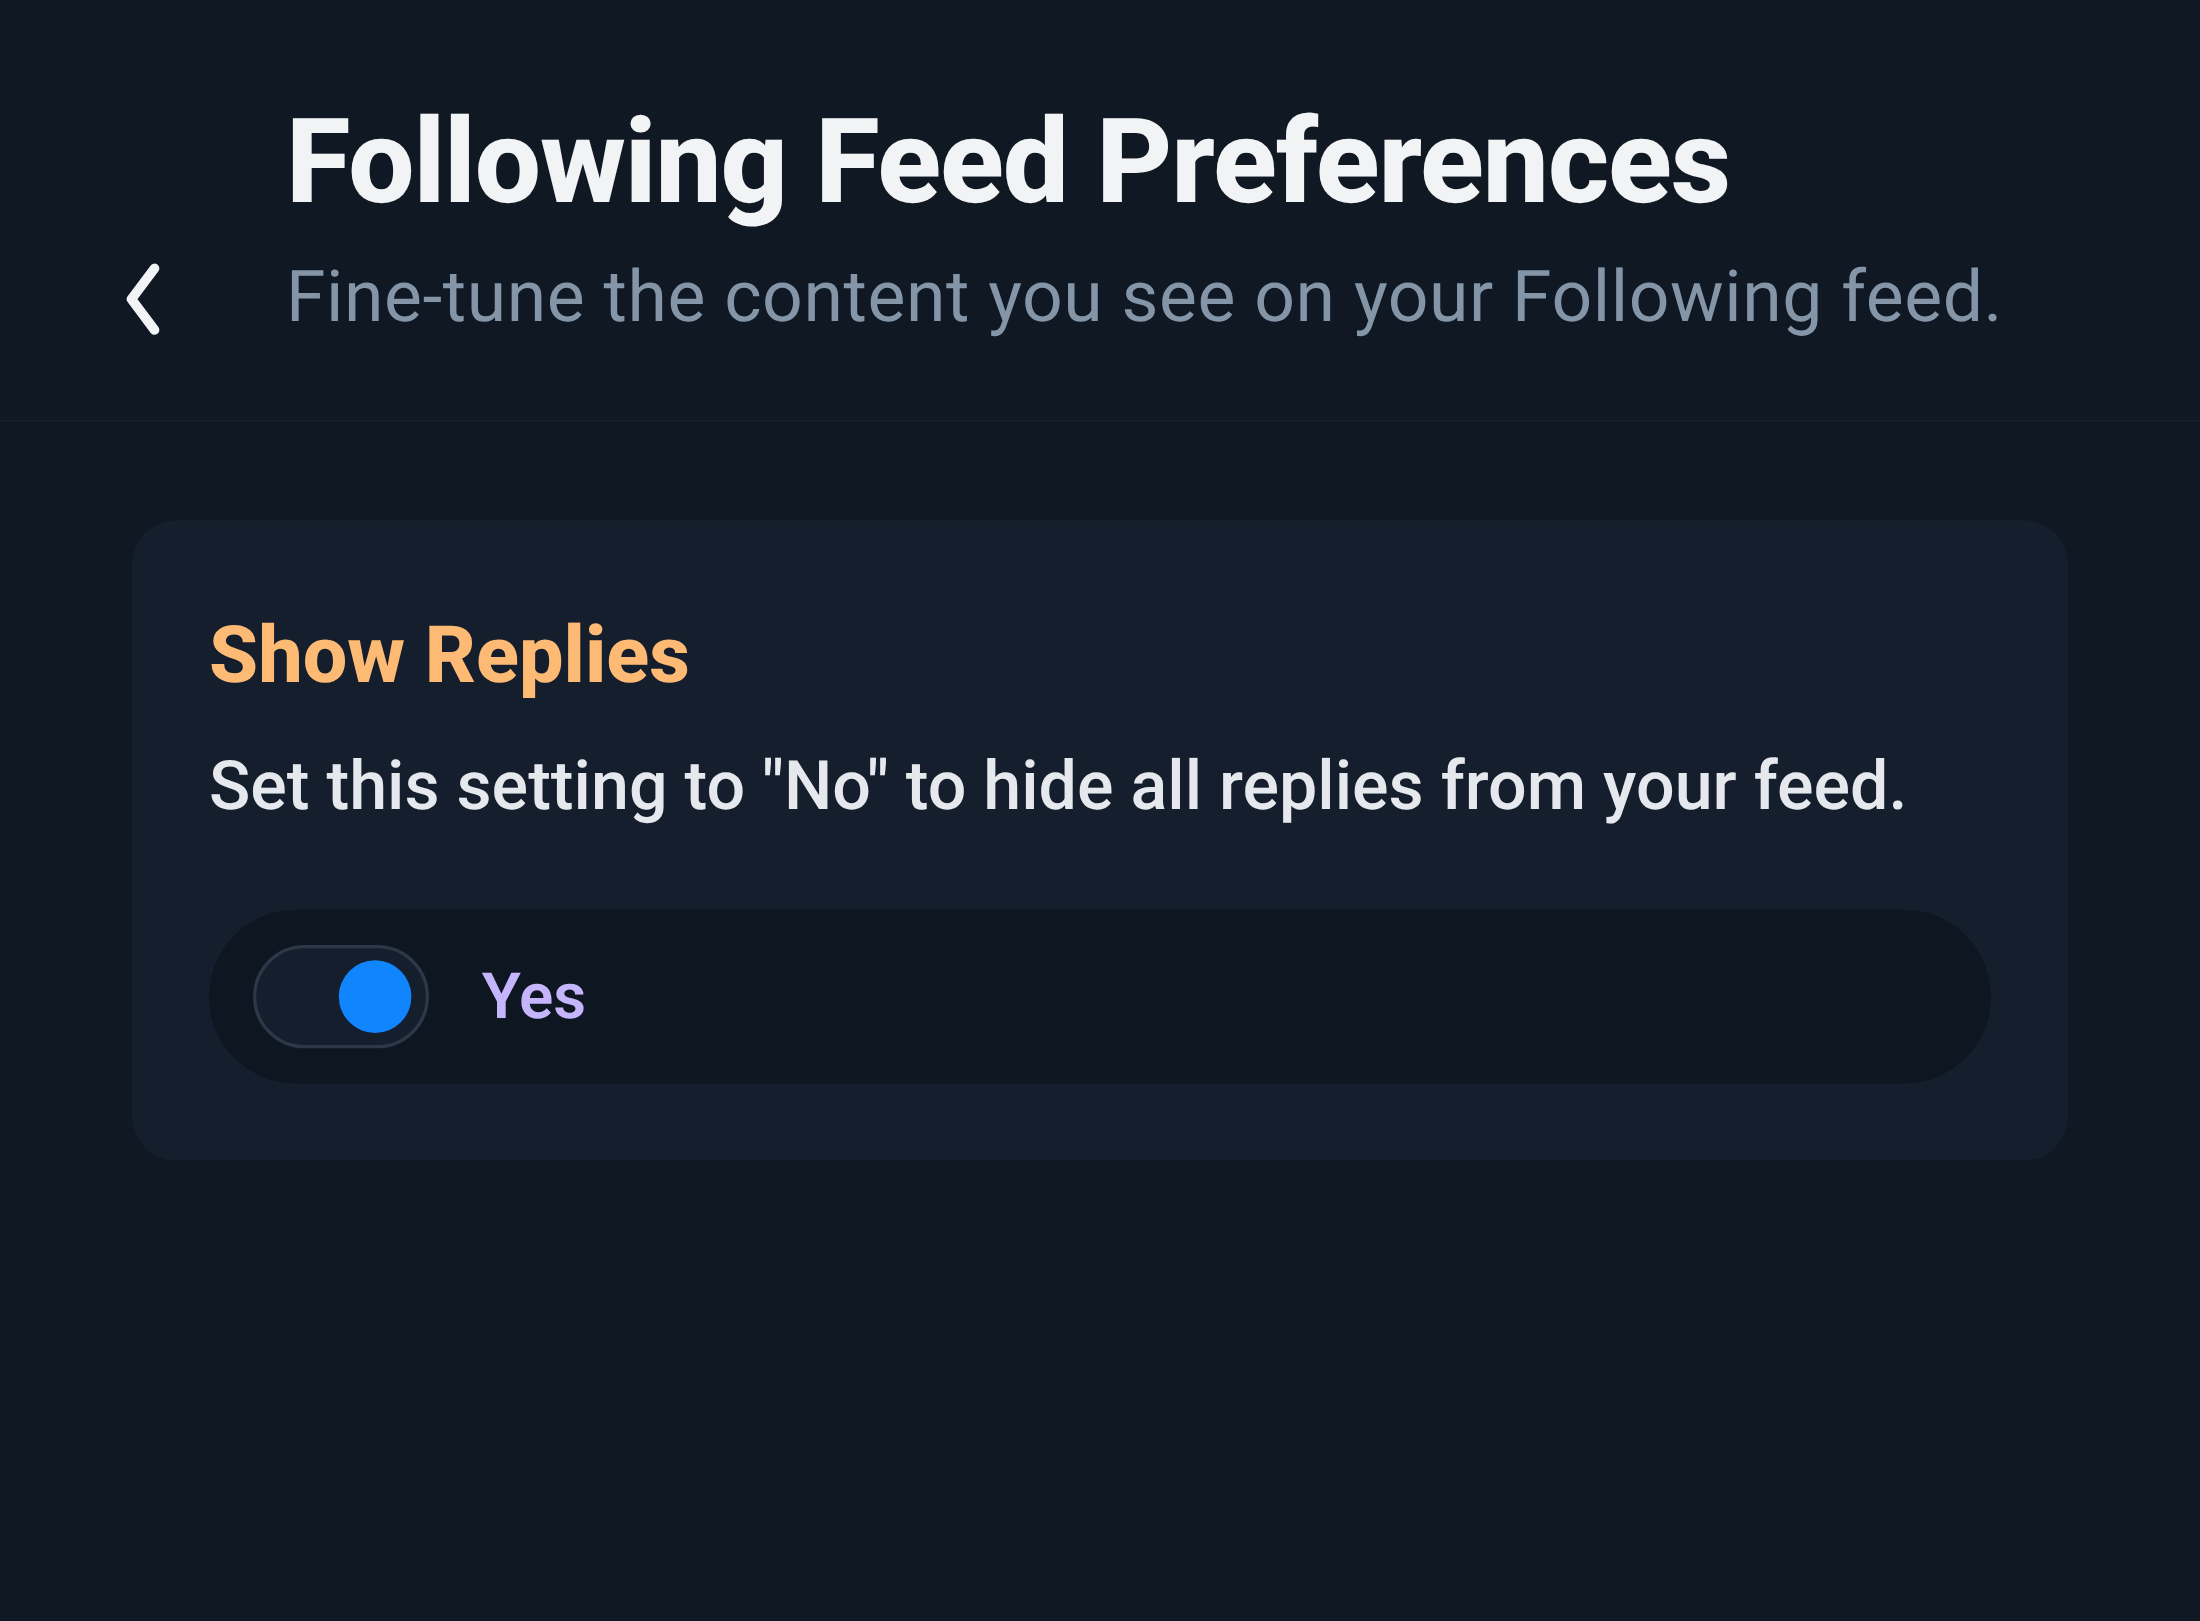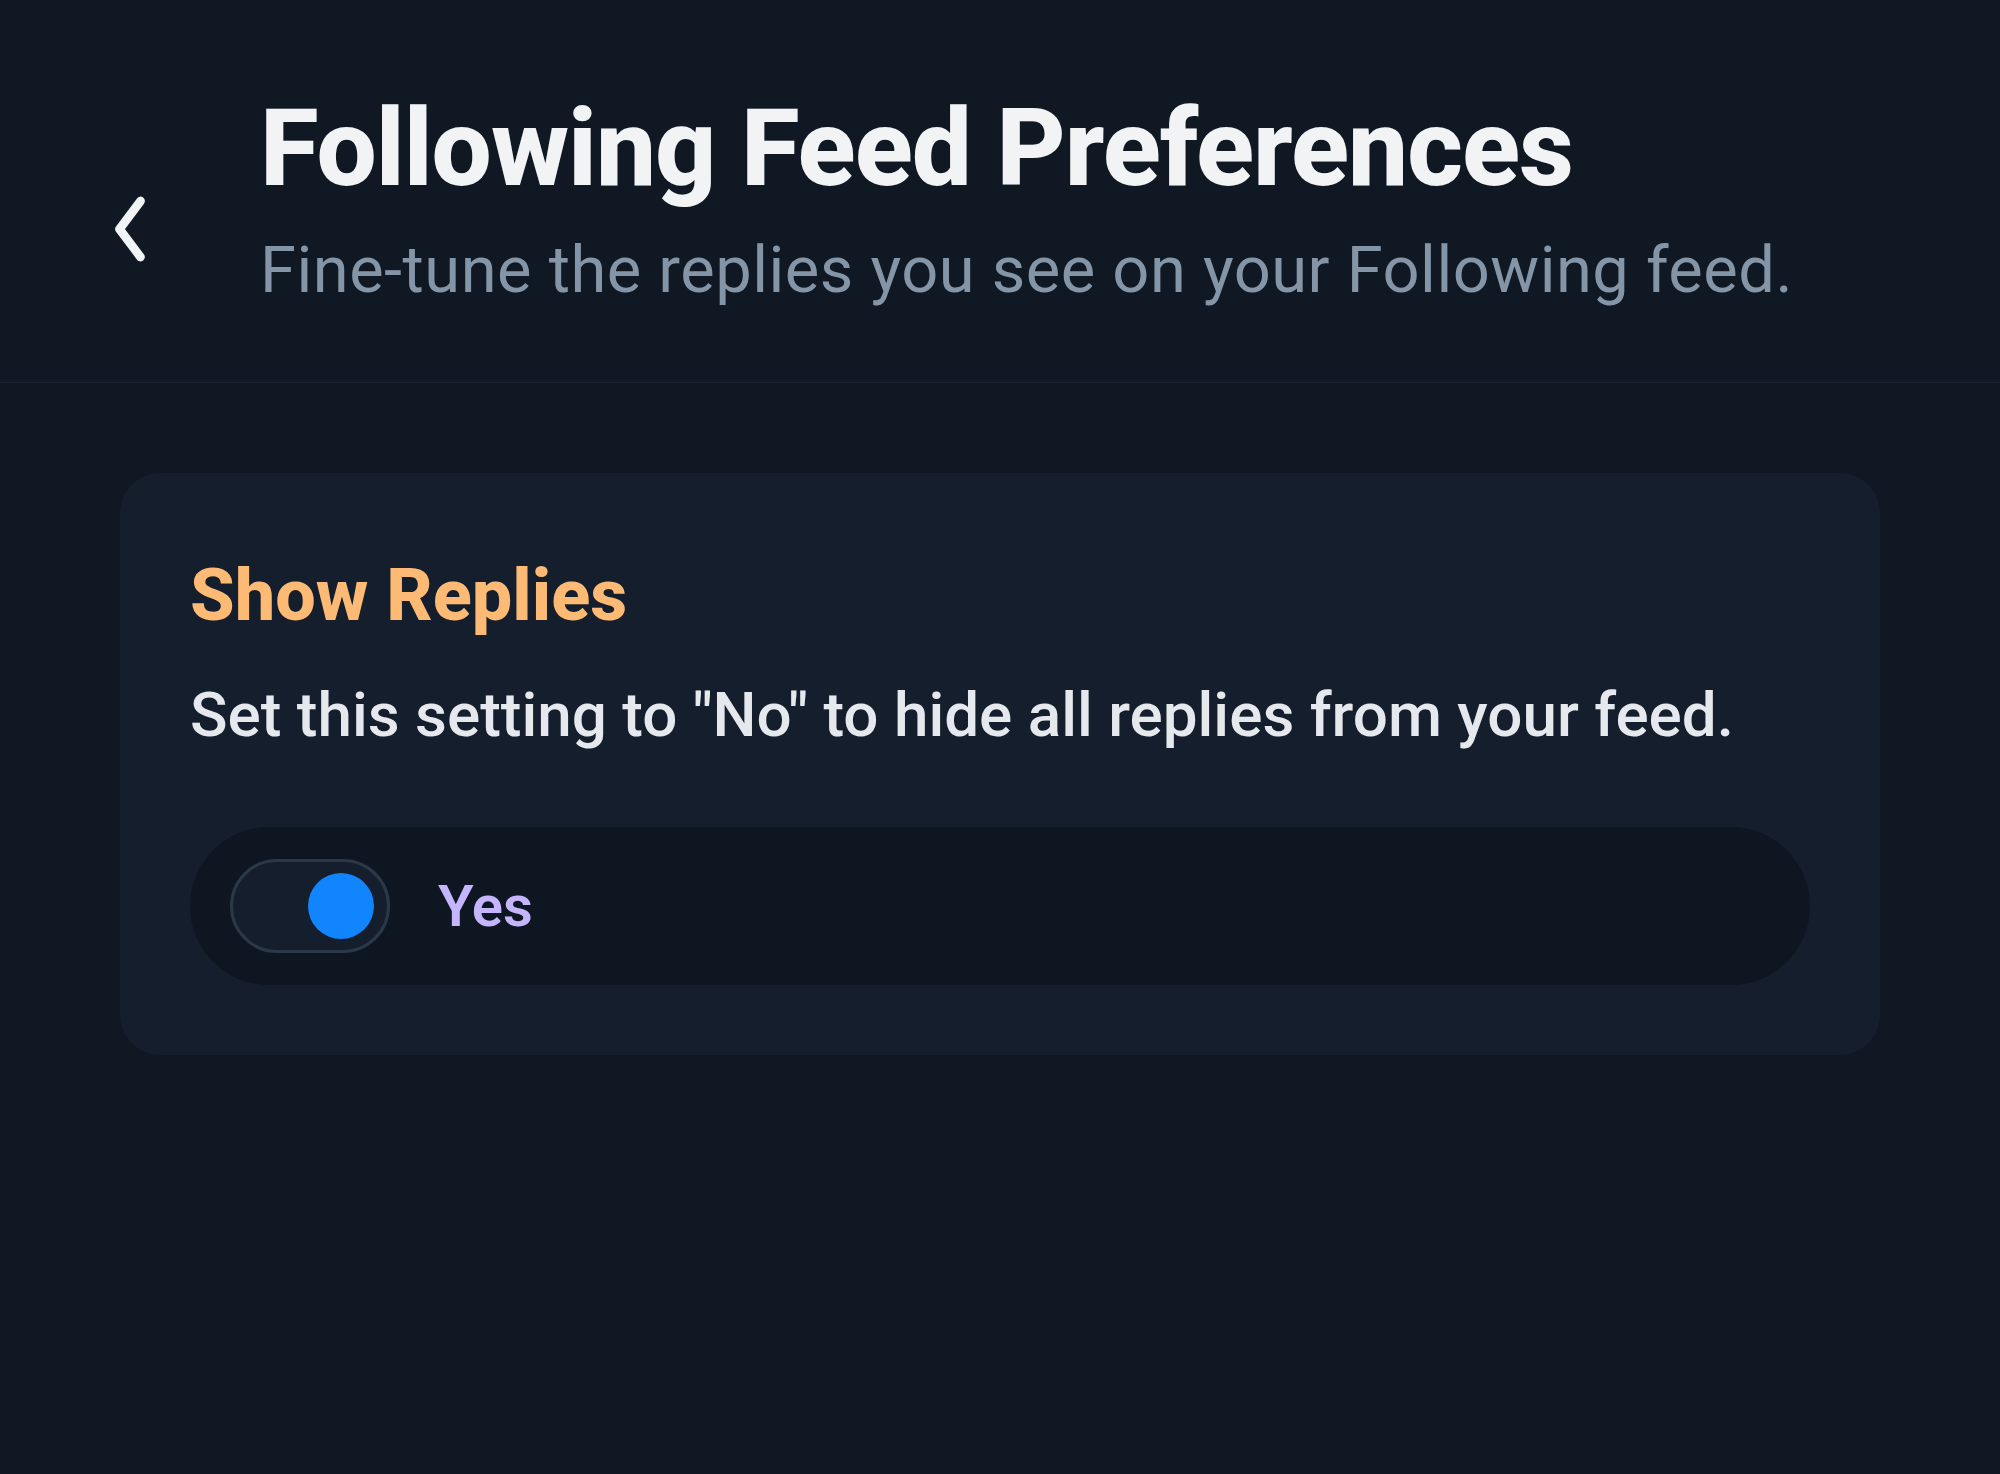--- a/index.html
+++ b/index.html
@@ -11,21 +11,21 @@
     body {
       background-color: #0F1823;
       font-family: -apple-system, BlinkMacSystemFont, 'Segoe UI', Roboto, Helvetica, Arial, sans-serif;
       width: 2000px;
       height: 1474px;
       overflow: hidden;
     }
     
     .header {
       display: flex;
-      align-items: center;
+      align-items: flex-end;
       padding: 90px 36px 70px 90px;
       border-bottom: 1px solid #1a2532;
     }
     
     .back-button {
       display: flex;
       align-items: center;
       justify-content: center;
       width: 80px;
       height: 80px;
@@ -125,21 +125,21 @@
 <body>
 
 <div class="header">
   <div class="back-button">
     <svg viewBox="0 0 24 40" fill="none" stroke="#F1F3F5" stroke-width="5" stroke-linecap="round" stroke-linejoin="round">
       <polyline points="18,4 6,20 18,36"></polyline>
     </svg>
   </div>
   <div class="header-text">
     <h1 class="page-title">Following Feed Preferences</h1>
-    <p class="page-subtitle">Fine-tune the replies you see on your Following feed.</p>
+    <p class="page-subtitle">Fine-tune the content you see on your Following feed.</p>
   </div>
 </div>
 
 <div class="content">
   <div class="card">
     <h2 class="card-title">Show Replies</h2>
     <p class="card-description">Set this setting to "No" to hide all replies from your feed.</p>
     <div class="toggle-row">
       <div class="toggle">
         <div class="toggle-knob"></div>

